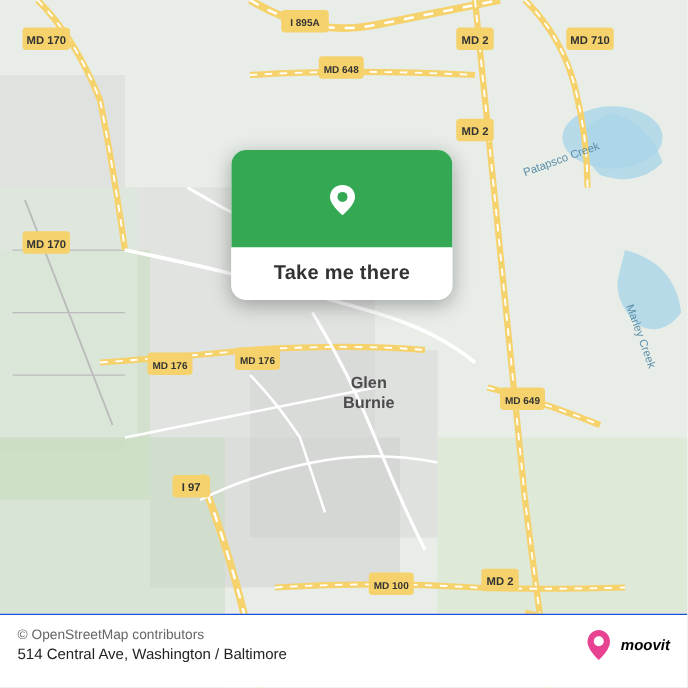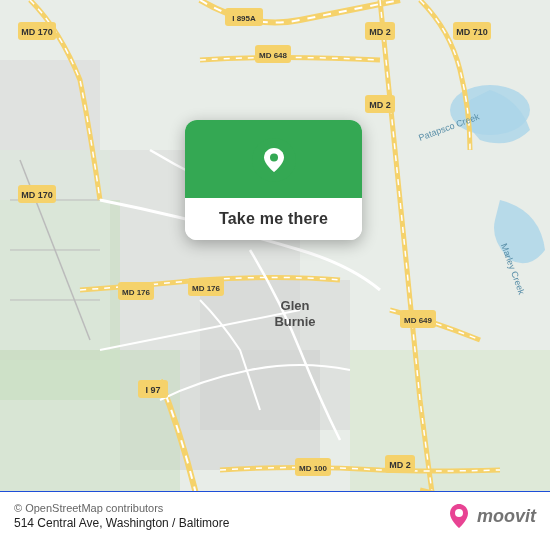--- a/index.html
+++ b/index.html
@@ -107,23 +107,23 @@
       align-items: center;
       gap: 4px;
     }
 
     .moovit-pin {
       width: 28px;
       height: 28px;
     }
 
     .moovit-text {
-      font-size: 18px;
+      font-size: 12px;
       font-weight: 700;
-      color: #737373;
+      color: #000000;
       font-style: italic;
       text-align: center;
     }
   </style>
 </head>
 <body>
 
 <div id="map-container">
 
   <svg class="map-svg" viewBox="0 0 550 550">

